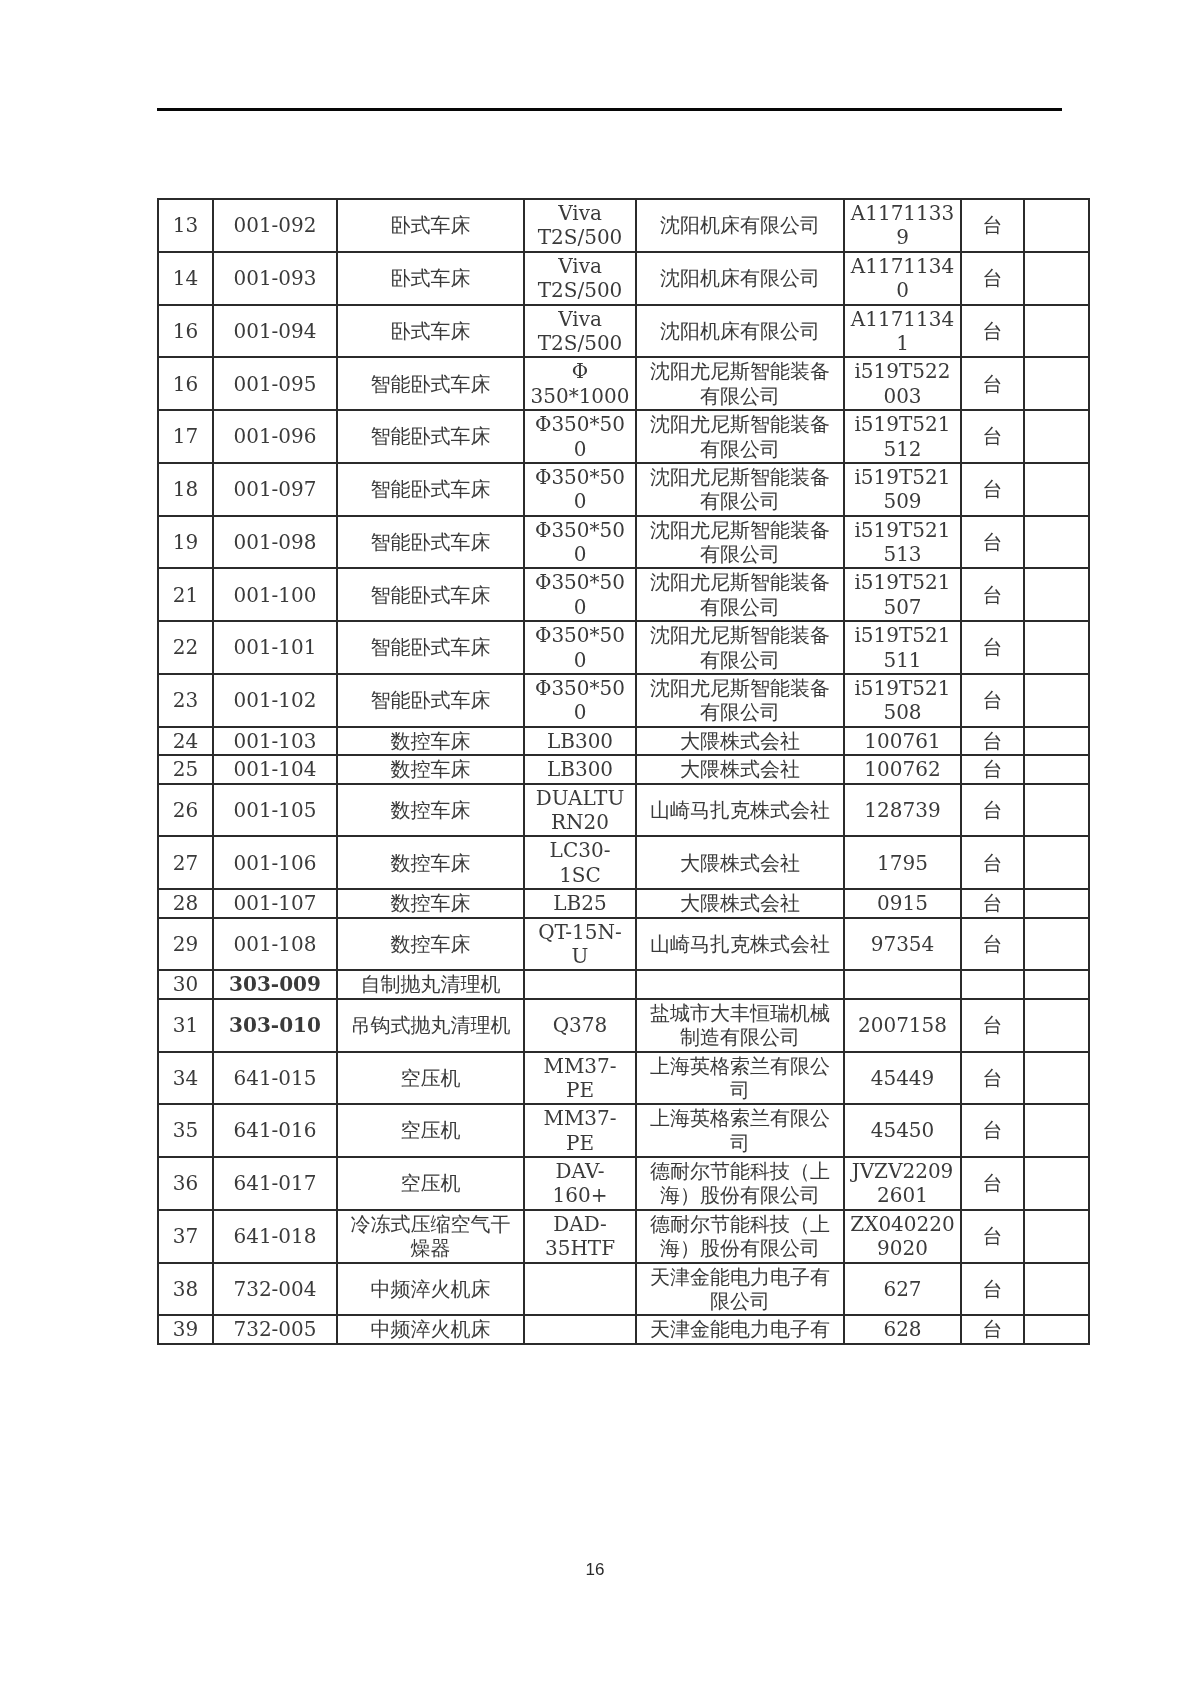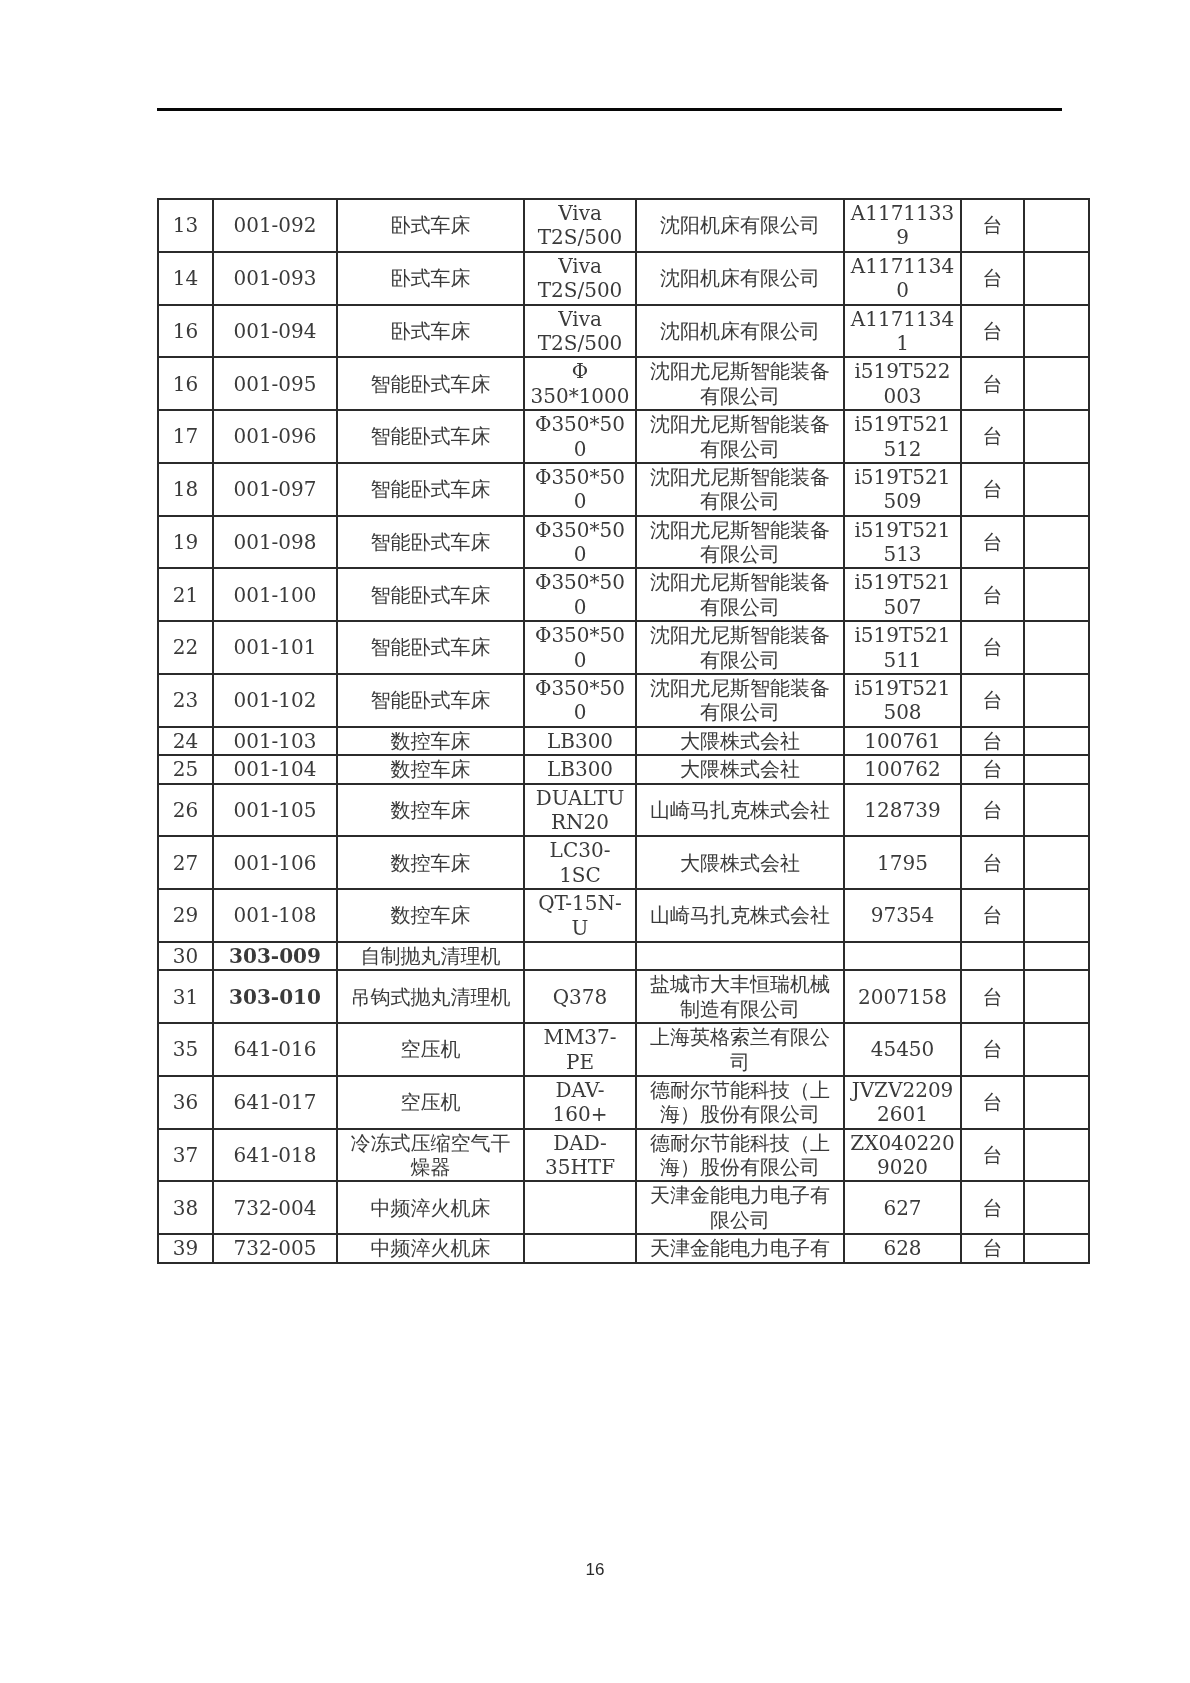--- a/index.html
+++ b/index.html
@@ -214,20 +214,30 @@
     <td class="c-index">27</td>
     <td class="c-code">001-106</td>
     <td class="c-name">数控车床</td>
     <td class="c-model">LC30-1SC</td>
     <td class="c-manufacturer">大隈株式会社</td>
     <td class="c-serial">1795</td>
     <td class="c-unit">台</td>
     <td class="c-note"></td>
   </tr>
         <tr>
+    <td class="c-index">28</td>
+    <td class="c-code">001-107</td>
+    <td class="c-name">数控车床</td>
+    <td class="c-model">LB25</td>
+    <td class="c-manufacturer">大隈株式会社</td>
+    <td class="c-serial">0915</td>
+    <td class="c-unit">台</td>
+    <td class="c-note"></td>
+  </tr>
+        <tr>
     <td class="c-index">29</td>
     <td class="c-code">001-108</td>
     <td class="c-name">数控车床</td>
     <td class="c-model">QT-15N-U</td>
     <td class="c-manufacturer">山崎马扎克株式会社</td>
     <td class="c-serial">97354</td>
     <td class="c-unit">台</td>
     <td class="c-note"></td>
   </tr>
         <tr>
@@ -244,20 +254,30 @@
     <td class="c-index">31</td>
     <td class="c-code bold">303-010</td>
     <td class="c-name">吊钩式抛丸清理机</td>
     <td class="c-model">Q378</td>
     <td class="c-manufacturer">盐城市大丰恒瑞机械制造有限公司</td>
     <td class="c-serial">2007158</td>
     <td class="c-unit">台</td>
     <td class="c-note"></td>
   </tr>
         <tr>
+    <td class="c-index">34</td>
+    <td class="c-code">641-015</td>
+    <td class="c-name">空压机</td>
+    <td class="c-model">MM37-PE</td>
+    <td class="c-manufacturer">上海英格索兰有限公司</td>
+    <td class="c-serial">45449</td>
+    <td class="c-unit">台</td>
+    <td class="c-note"></td>
+  </tr>
+        <tr>
     <td class="c-index">35</td>
     <td class="c-code">641-016</td>
     <td class="c-name">空压机</td>
     <td class="c-model">MM37-PE</td>
     <td class="c-manufacturer">上海英格索兰有限公司</td>
     <td class="c-serial">45450</td>
     <td class="c-unit">台</td>
     <td class="c-note"></td>
   </tr>
         <tr>

